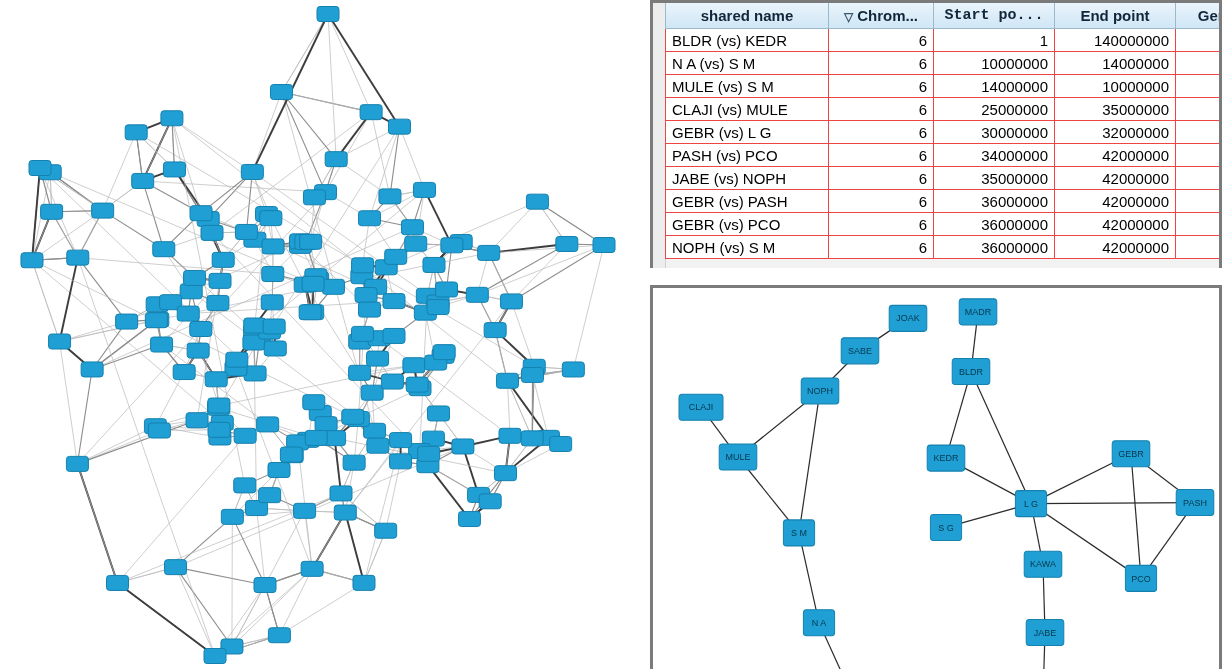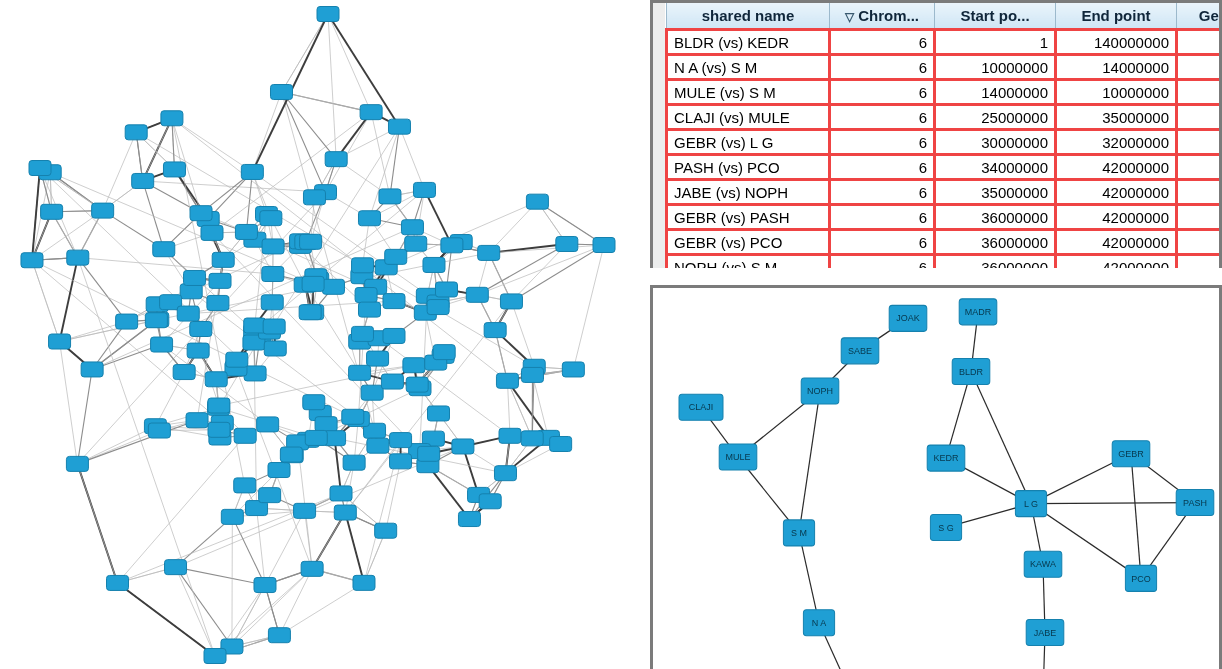--- a/index.html
+++ b/index.html
@@ -64,21 +64,21 @@
     border-top: none;
     color: #10263a;
     font-weight: bold;
     font-size: 15px;
     height: 25px;
     padding: 0 6px;
     white-space: nowrap;
     overflow: hidden;
   }
   table.data-grid td {
-    border: 3px solid #ef4444;
+    border: 1px solid #ef4444;
     height: 22px;
     padding: 0 6px;
     font-size: 15px;
     color: #000;
     white-space: nowrap;
     overflow: hidden;
     background: #ffffff;
   }
   td.c-name { text-align: left; }
   td.c-num  { text-align: right; }
@@ -1481,21 +1481,21 @@
     </svg>
   </div>
 
   <div id="table-panel">
     <div id="table-scroll-strip"></div>
     <table class="data-grid">
       <thead>
         <tr id="grid-head-row">
             <th style="width: 150px;"><span>shared name</span></th>
             <th style="width: 92px; margin-left: 46px;"><span class="filter-glyph">▽</span><span>Chrom...</span></th>
-            <th style="width: 108px;"><span>Start po...</span></th>
+            <th style="width: 108px; font-family: Liberation Mono, monospace;"><span>Start po...</span></th>
             <th style="width: 108px; margin-top: 44px;"><span>End point</span></th>
             <th style="width: 99px;"><span>Genetic...</span></th>
           </tr>
       </thead>
       <tbody id="grid-body">
           <tr>
             <td class="c-name">BLDR (vs) KEDR</td>
             <td class="c-num">6</td>
             <td class="c-num">1</td>
             <td class="c-num">140000000</td>

